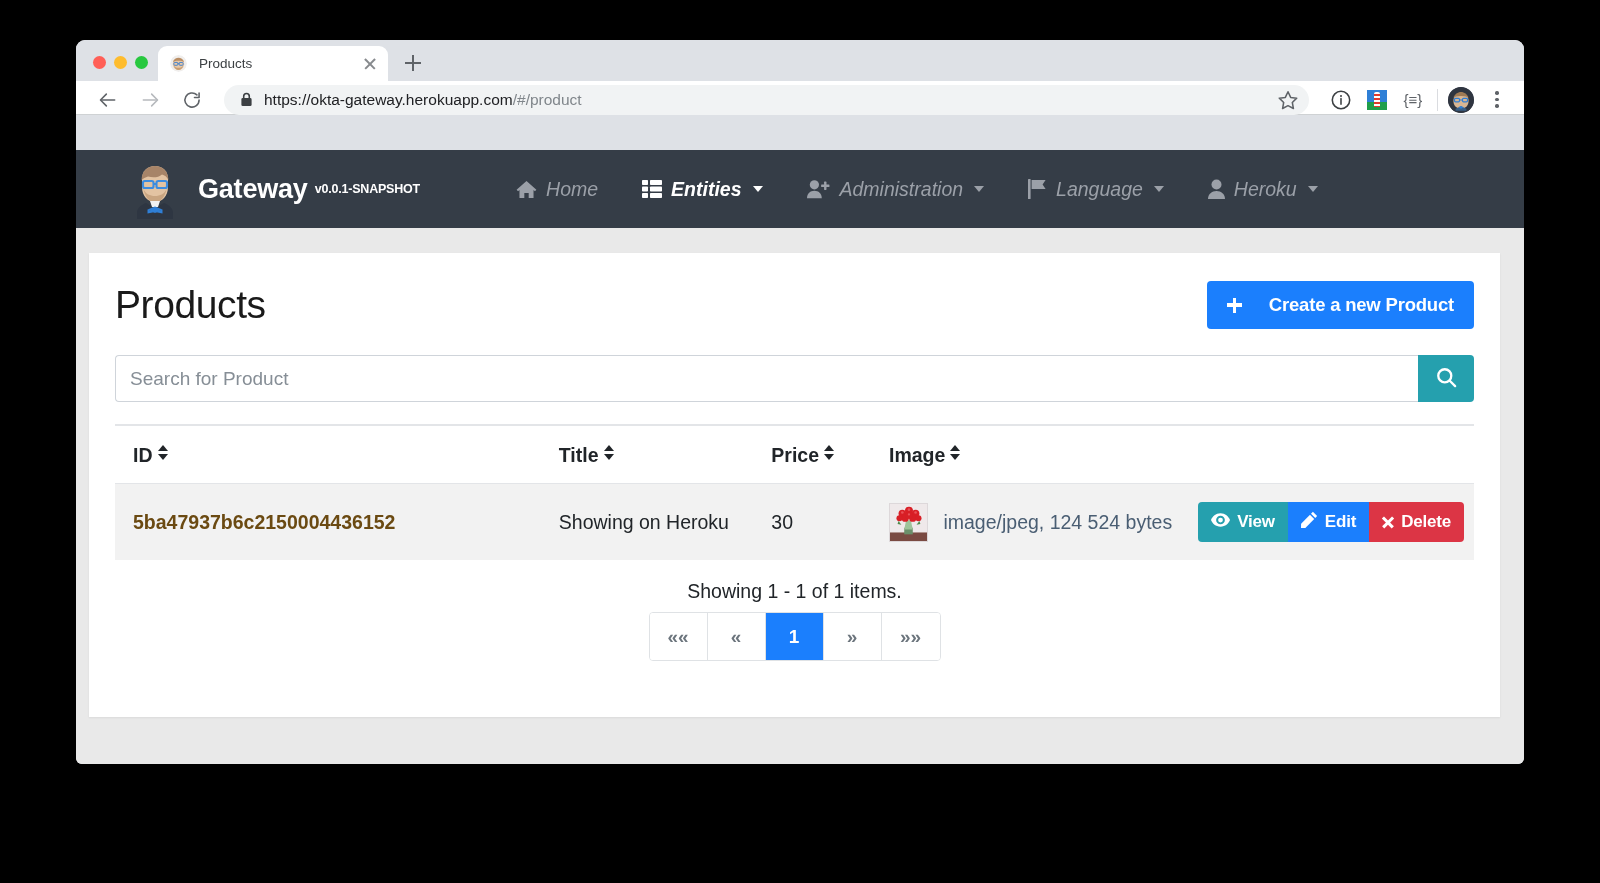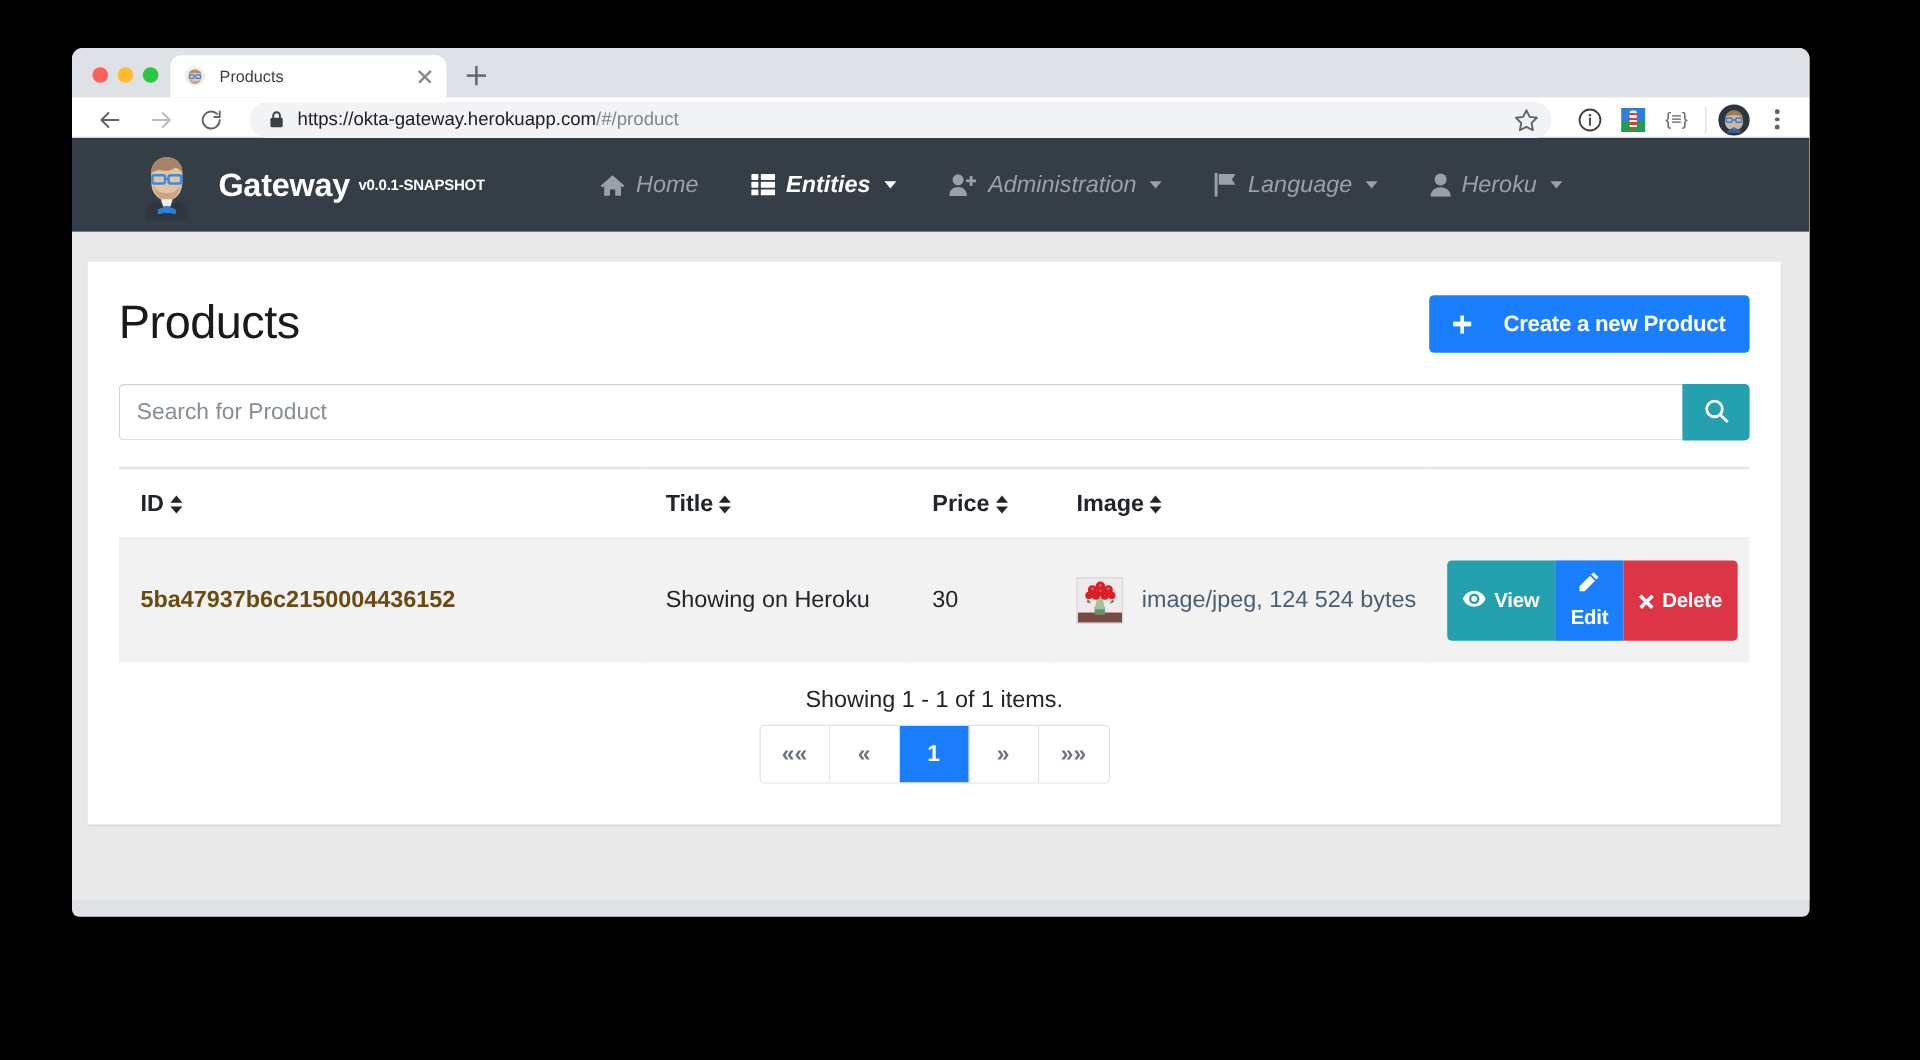--- a/index.html
+++ b/index.html
@@ -6,21 +6,21 @@
   html, body {
     width: 1600px; height: 883px;
     background: #000000;
     font-family: "Liberation Sans", sans-serif;
     overflow: hidden;
   }
 
   
   .browser-window {
     position: absolute;
-    left: 60px; top: 40px;
+    left: 76px; top: 40px;
     width: 1448px; height: 724px;
     background: #dee1e6;
     border-radius: 9px 9px 6px 6px;
     box-shadow: 0 6px 26px rgba(0,0,0,0.55);
     overflow: hidden;
   }
 
   
   .tabstrip {
     height: 41px;
@@ -160,20 +160,21 @@
     align-items: center; justify-content: center; gap: 3px;
   }
   .kebab i { width: 3.4px; height: 3.4px; background: #5f6368; border-radius: 50%; display: block; }
 
   
   .viewport {
     height: 635px;
     background: #e9e9e9;
     overflow: hidden;
     position: relative;
+    margin-top: 35px;
   }
 
   
   .appnav {
     height: 78px;
     background: #353d47;
     display: flex; align-items: center;
     padding: 0 36px 0 52px;
   }
   .brand {
@@ -279,21 +280,21 @@
   table { width: 100%; border-collapse: collapse; }
   thead th {
     text-align: left;
     font-size: 19.5px;
     font-weight: bold;
     color: #212529;
     padding: 18px 8px 16px 18px;
     border-top: 2px solid #e3e5e8;
     white-space: nowrap;
   }
-  .sortcell { display: inline-flex; align-items: center; gap: 5px; }
+  .sortcell { display: inline-flex; align-items: flex-start; gap: 5px; }
   .sorticon { display: inline-block; width: 11px; height: 17px; position: relative; }
   .sorticon:before, .sorticon:after {
     content: ""; position: absolute; left: 0;
     border-left: 5.5px solid transparent;
     border-right: 5.5px solid transparent;
   }
   .sorticon:before { top: 1px; border-bottom: 6.5px solid #212529; }
   .sorticon:after  { bottom: 1px; border-top: 6.5px solid #212529; }
   tbody tr { background: #f2f2f2; }
   tbody td {
@@ -320,21 +321,21 @@
   .abtn {
     border: none;
     color: #ffffff;
     font-size: 17px;
     font-weight: bold;
     padding: 9px 13px;
     display: inline-flex; align-items: center; gap: 7px;
     letter-spacing: -0.2px;
   }
   .abtn.view   { background: #25a0ae; border-radius: 4px 0 0 4px; }
-  .abtn.edit   { background: #1b7ffd; flex-direction: column; }
+  .abtn.edit   { background: #1b7ffd; }
   .abtn.delete { background: #dc3545; border-radius: 0 4px 4px 0; }
   .xglyph { position: relative; width: 12px; height: 12px; flex: 0 0 auto; }
   .xglyph:before, .xglyph:after {
     content: ""; position: absolute; left: -1px; top: 5px;
     width: 14px; height: 2.6px; background: #fff;
   }
   .xglyph:before { transform: rotate(45deg); }
   .xglyph:after  { transform: rotate(-45deg); }
 
   

